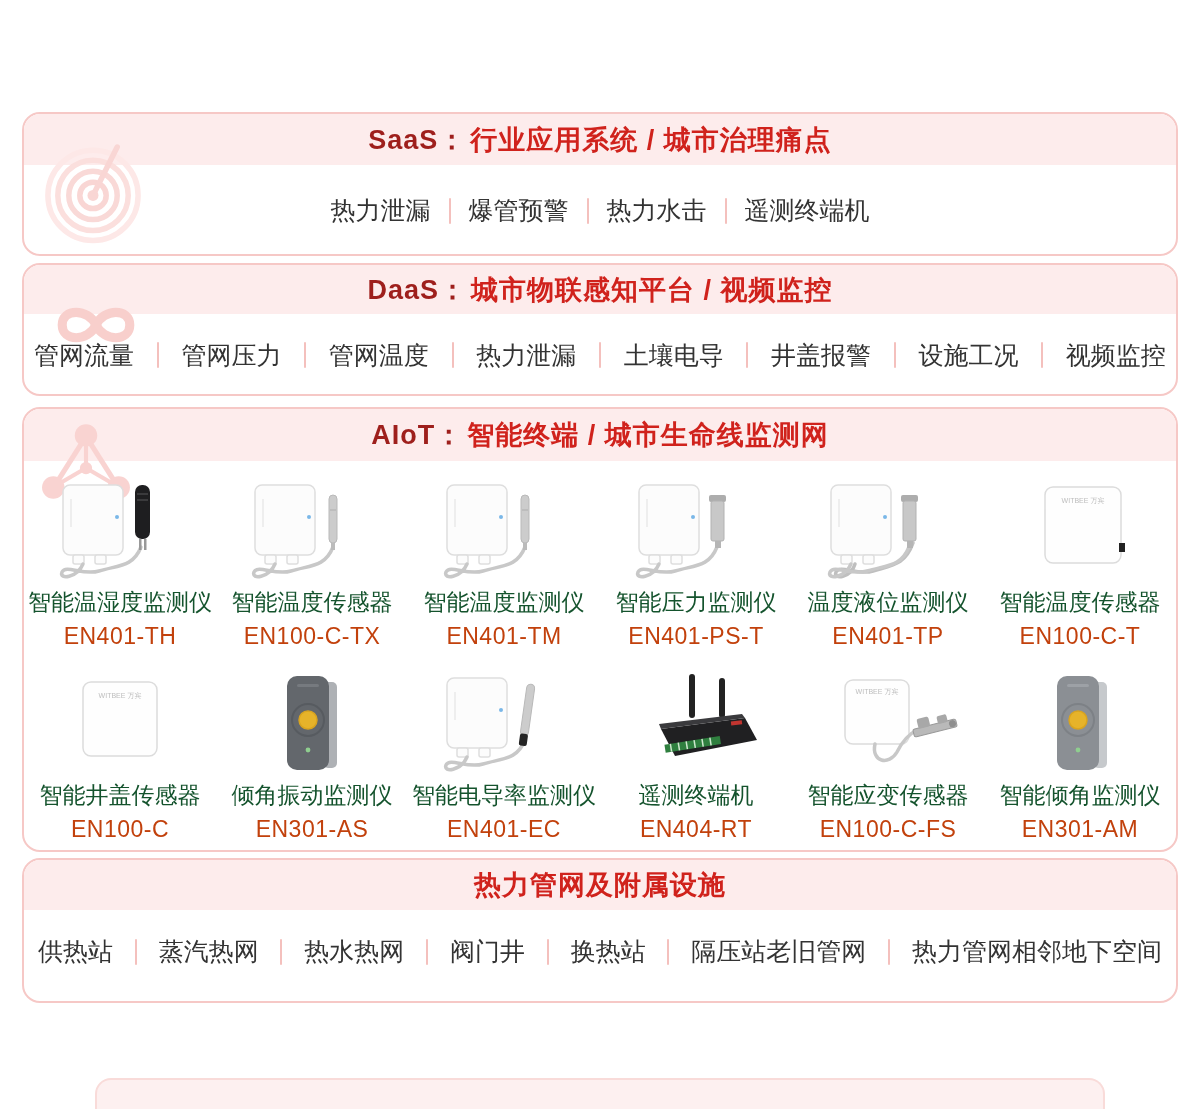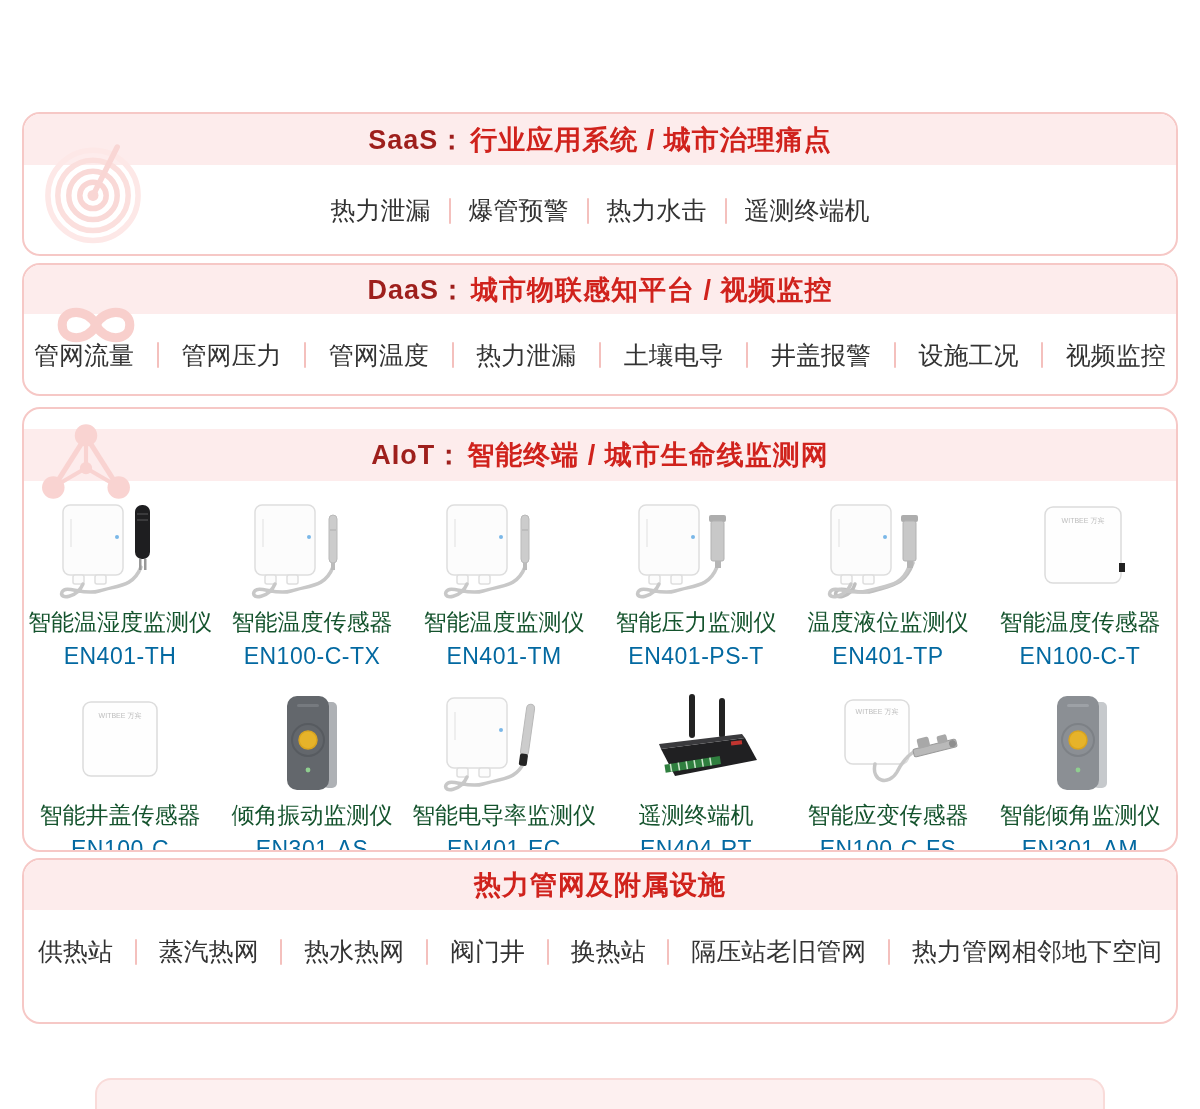--- a/index.html
+++ b/index.html
@@ -34,33 +34,33 @@
   .p1 .body-row { height:91px; justify-content:center; }
   .p1 .it { padding:0 18px; }
 
   
   .p2 { top:263px; height:133px;text-align:center; }
   .p2 .band { height:49px; }
   .p2 .body-row { height:82px; justify-content:space-between; padding:0 10px; }
 
   
   .p3 { top:407px; height:445px; }
-  .p3 .band { height:52px;margin-top:20px; }
+  .p3 .band { height:52px; }
   .grid {
     position:relative; display:grid; grid-template-columns:repeat(6,1fr);
     padding-top:10px;
   }
   .cell { display:flex; flex-direction:column; align-items:center; height:193px; }
   .imgwrap { height:112px; display:flex; align-items:flex-end; justify-content:center; }
   .devsvg { width:170px; height:104px; display:block; }
   .pname { font-size:23px; color:#14532d; margin-top:4px; white-space:nowrap; }
-  .pmodel { font-size:23px; color:#0369a1; margin-top:5px; letter-spacing:0.5px; white-space:nowrap; }
-
-  
-  .p4 { top:858px; height:166px; }
+  .pmodel { font-size:23px; color:#c2410c; margin-top:5px; letter-spacing:0.5px; white-space:nowrap; }
+
+  
+  .p4 { top:858px; height:145px; }
   .p4 .band { height:50px; }
   .p4 .body-row { height:83px; justify-content:space-between; padding:0 14px; }
 
   
   .wm { position:absolute; pointer-events:none; }
   .wm1 { left:14px; top:22px; width:110px; height:110px; }
   .wm2 { left:24px; top:34px; width:96px; height:52px; }
   .wm3 { left:16px; top:14px; width:92px; height:82px; }
 
   

